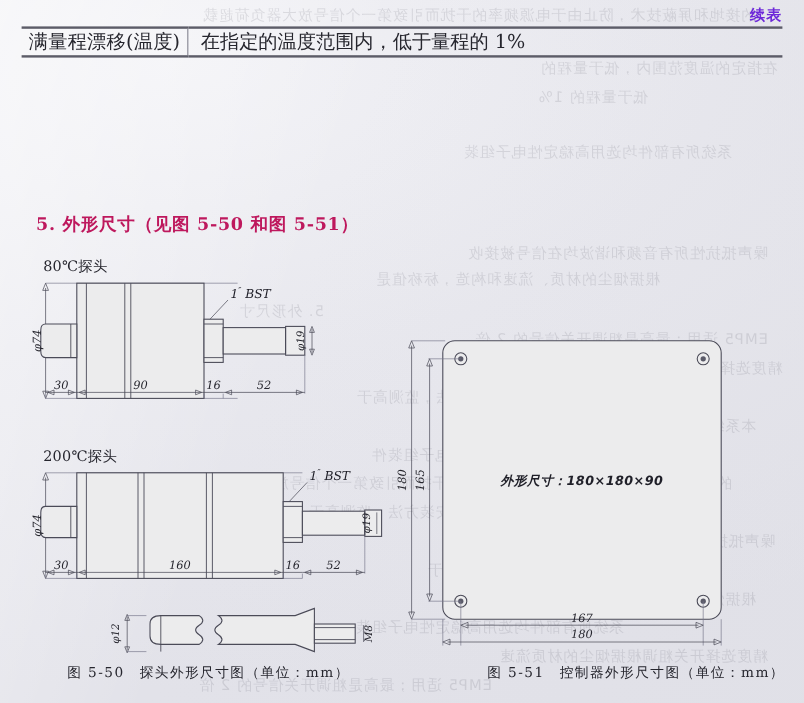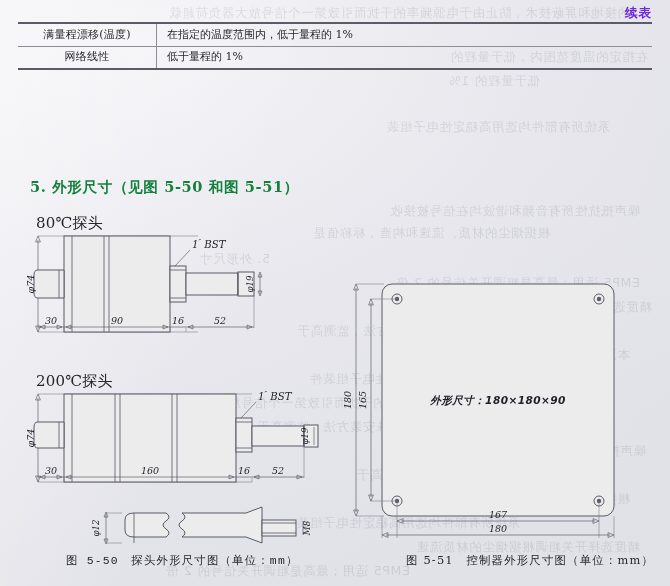--- a/index.html
+++ b/index.html
@@ -54,21 +54,21 @@
     color: #6d28d9;
   }
 
   
   .spec-table {
     position: absolute;
     left: 18px;
     top: 22px;
     width: 634px;
     border-collapse: collapse;
-    font-size: 11px;
+    font-size: 16px;
     line-height: 16.5px;
     color: #26262e;
   }
   .spec-table td {
     border-top: 1px solid #8d8d98;
     border-bottom: 1px solid #8d8d98;
     padding: 2.5px 6px;
     vertical-align: middle;
   }
   .spec-table tr:first-child td { border-top: 2px solid #5c5c68; }
@@ -89,35 +89,35 @@
   .spec-table td.val.noindent { text-indent: 0; }
 
   
   .section-head {
     position: absolute;
     left: 30px;
     top: 178px;
     font-size: 14.6px;
     font-weight: 700;
     letter-spacing: 0.6px;
-    color: #15803d;
+    color: #be185d;
   }
 
   
   .fig { position: absolute; font-style: italic; }
   .fig-caption {
     position: absolute;
     font-size: 11.4px;
     letter-spacing: 1.2px;
     color: #26262e;
     white-space: nowrap;
   }
   .probe-label {
     position: absolute;
-    font-size: 15px;
+    font-size: 12px;
     letter-spacing: 0.2px;
     color: #26262e;
     white-space: nowrap;
   }
   svg { display: block; overflow: visible; }
   .ln  { stroke: #4b4b58; stroke-width: 0.9; fill: none; }
   .ln2 { stroke: #4b4b58; stroke-width: 0.75; fill: none; }
   .dim { stroke: #4b4b58; stroke-width: 0.6; fill: none; }
   .ext { stroke: #76768a; stroke-width: 0.55; fill: none; }
   .bodyfill { fill: #ececed; }
@@ -169,24 +169,20 @@
 </div>
 
 <div class="cont-label">续表</div>
 
 <table class="spec-table">
   <tbody>
     <tr>
       <td class="key">满量程漂移(温度)</td>
       <td class="val noindent">在指定的温度范围内，低于量程的 1%</td>
     </tr>
-    <tr>
-      <td class="key">网络线性</td>
-      <td class="val noindent">低于量程的 1%</td>
-    </tr>
   </tbody>
 </table>
 
 <div class="section-head">
   <span>5.</span>
   <span>外形尺寸（见图 5-50 和图 5-51）</span>
 </div>
 
 <div class="probe-label" style="left:36px; top:214px;">80℃探头</div>
 
@@ -326,23 +322,23 @@
 
     <rect class="bodyfill ln" x="240" y="22" width="34" height="16"></rect>
     <line class="ln2" x1="240" y1="25" x2="274" y2="25"></line>
     <line class="ln2" x1="240" y1="35" x2="274" y2="35"></line>
 
     <line class="dim" x1="281" y1="23" x2="281" y2="37"></line>
     <text class="dimtext small" x="288" y="30" transform="rotate(-90 288 30)" text-anchor="middle">M8</text>
   </svg>
 </div>
 
-<div class="fig-caption" style="left:66px; top:553px;font-family:Liberation Mono, monospace;">图 5-50　探头外形尺寸图（单位：mm）</div>
-
-<div class="fig" style="left:340px; top:272px;">
+<div class="fig-caption" style="left:56px; top:553px;">图 5-50　探头外形尺寸图（单位：mm）</div>
+
+<div class="fig" style="left:327px; top:272px;">
   <svg width="320" height="272" viewBox="0 0 320 272">
 
     <rect class="bodyfill ln" x="42" y="12" width="232" height="232" rx="10" ry="10"></rect>
 
     <g>
       <circle class="ln" cx="57" cy="27" r="5"></circle>
       <circle cx="57" cy="27" r="2.2" fill="#5a5a68"></circle>
     </g>
     <g>
       <circle class="ln" cx="259" cy="27" r="5"></circle>

